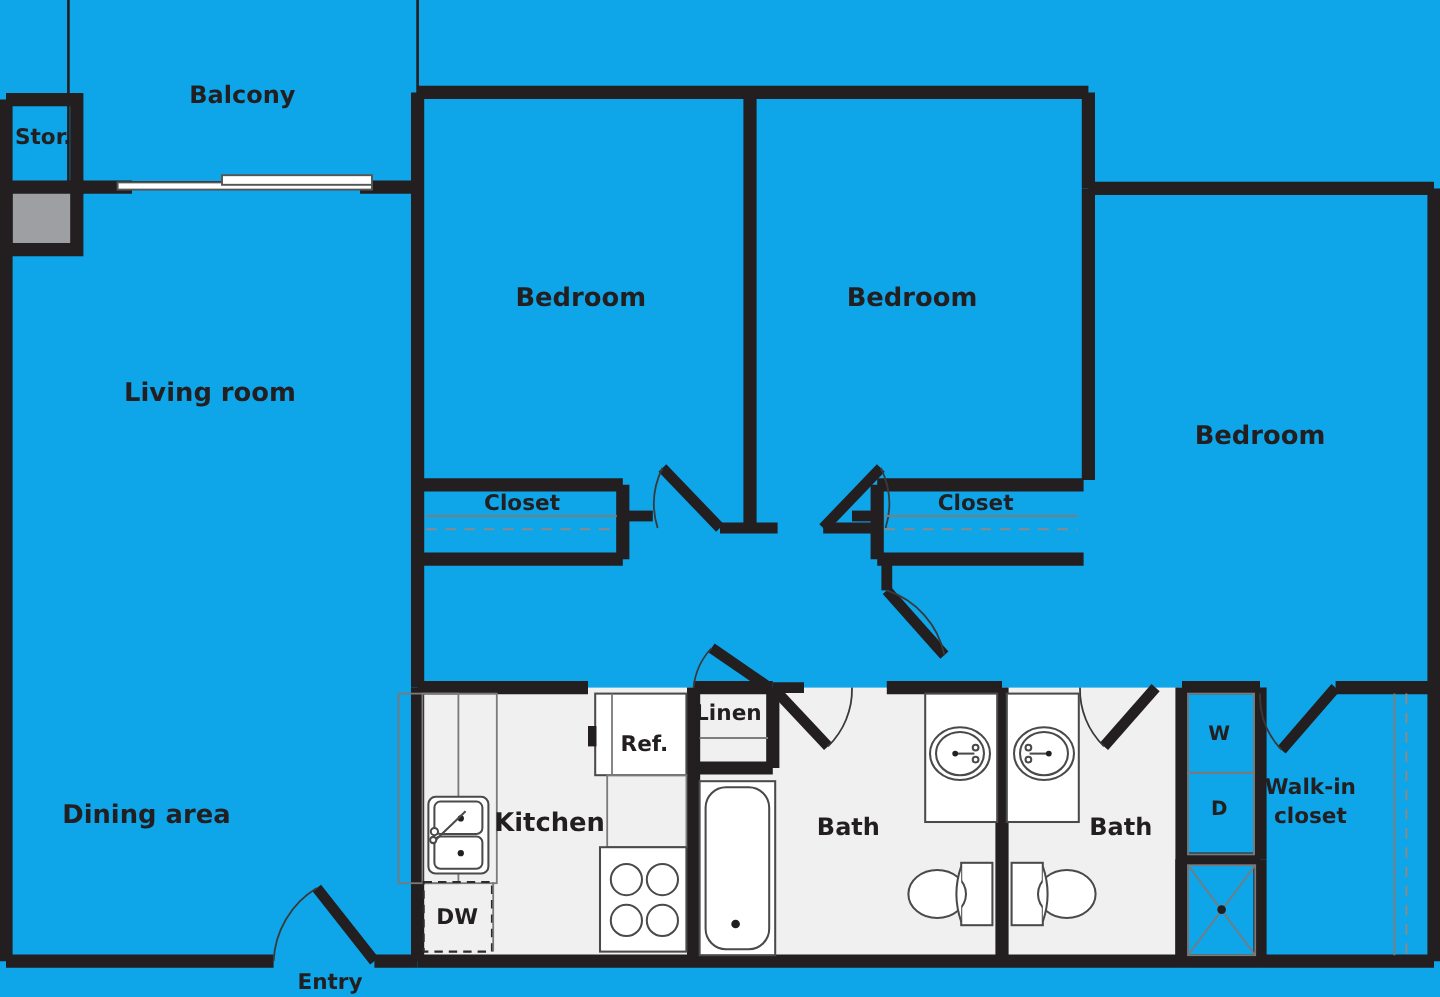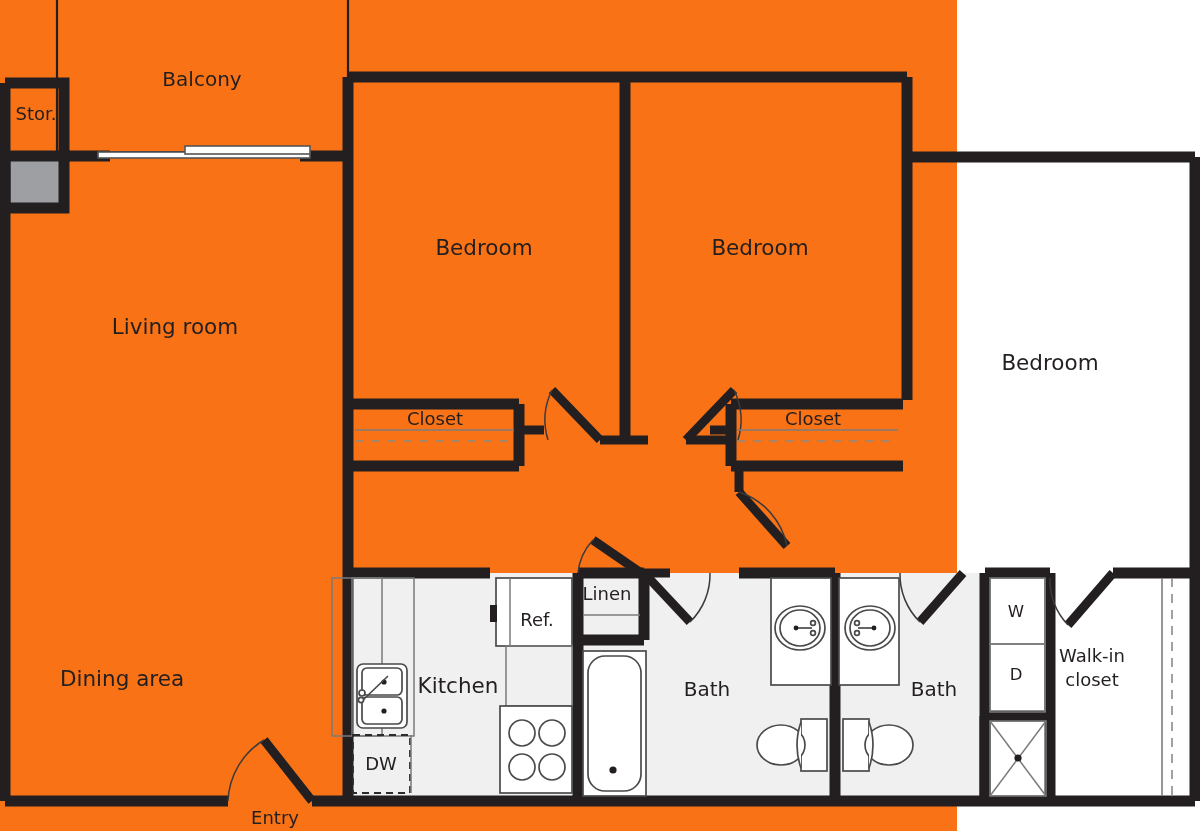--- a/index.html
+++ b/index.html
@@ -8,23 +8,24 @@
     background: #ffffff;
   }
   body {
     width: 1200px;
     height: 831px;
     font-family: "DejaVu Sans", "Liberation Sans", sans-serif;
     overflow: hidden;
   }
   #floorplan-root {
     position: relative;
-    width: 957px;
+    width: 1200px;
     height: 831px;
-    background: #f97316;
+    background: #0ea5e9;
+    font-weight: bold;
   }
   svg.plan {
     position: absolute;
     inset: 0;
     width: 1200px;
     height: 831px;
     display: block;
   }
   
   .wall      { stroke: #231f20; stroke-width: 11; fill: none; stroke-linecap: butt; }

